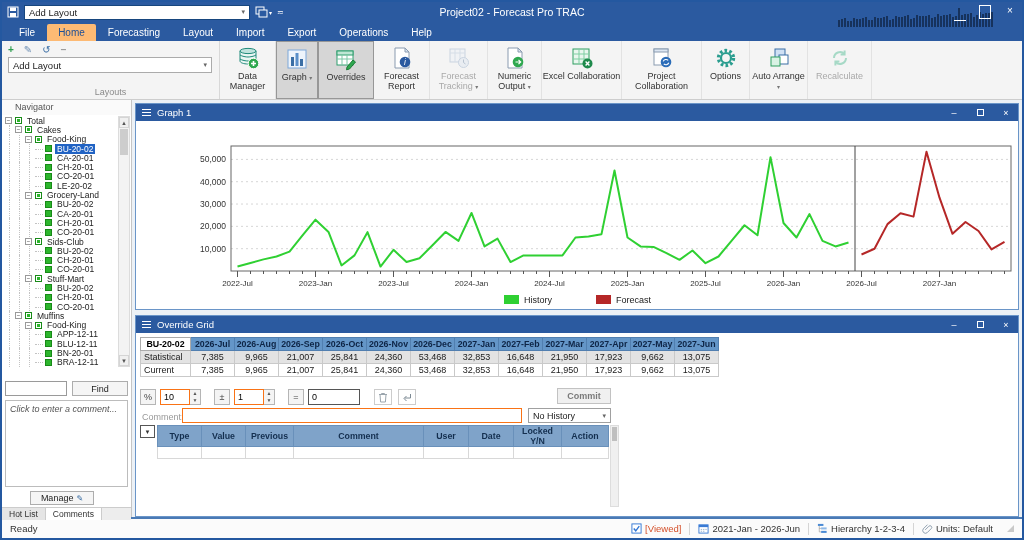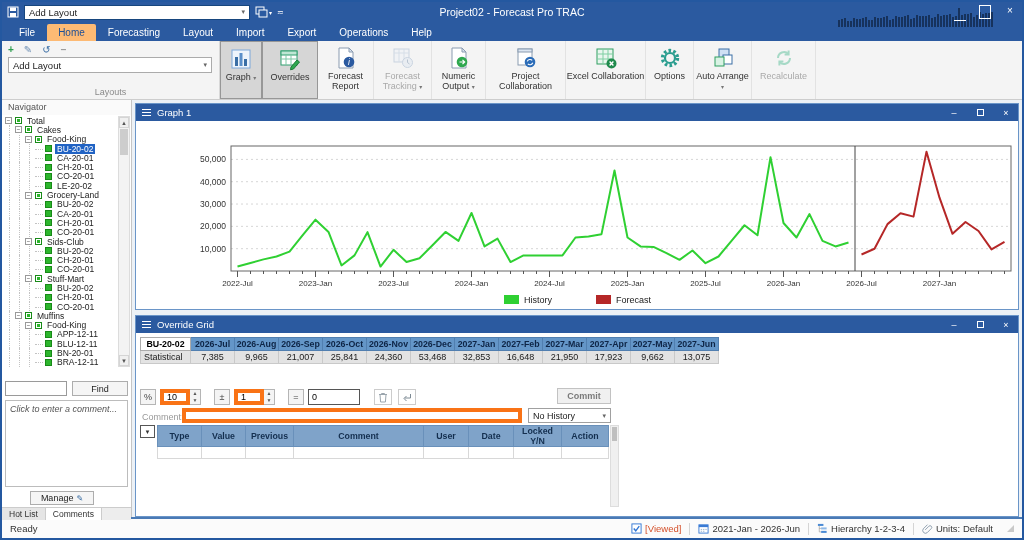--- a/index.html
+++ b/index.html
@@ -33,21 +33,21 @@
   .rbtns{display:flex}
   .rbtn{display:flex;flex-direction:column;align-items:center;padding-top:3px;border-right:1px solid #e2e2e2;font-size:9px;color:#333;text-align:center;line-height:1.12;cursor:default}
   .rbtn .icon{height:27px;display:flex;align-items:center}
   .rbtn.pressed{background:#d6d6d6;border:1px solid #979797}
   .rbtn.disabled{color:#a9a9a9}
   .rbtn.disabled svg{opacity:.5}
   .rbtn .dd{font-size:6px;color:#777}
   
   .main{display:flex;height:417px}
   .navigator{width:130px;background:#fff;border-right:1px solid #c5c5c5;position:relative;font-size:8.5px}
-  .nav-title{height:15px;line-height:15px;padding-left:6px;color:#555;font-size:9px;background:#fafafa}
+  .nav-title{height:15px;line-height:15px;padding-left:13px;color:#555;font-size:9px;background:#fafafa}
   .tree{position:absolute;top:16px;left:3px;width:111px;height:251px;overflow:hidden}
   .trow{height:9.3px;display:flex;align-items:center;color:#222;white-space:nowrap}
   .guide{width:10px;height:100%;position:relative;flex:none}
   .guide::before{content:'';position:absolute;left:4px;top:0;bottom:0;border-left:1px dotted #c3c3c3}
   .expander{width:7px;height:7px;border:1px solid #999;background:#fff;font-size:6px;line-height:5px;text-align:center;color:#333;margin-right:3px;flex:none}
   .leafpad{width:10px;flex:none;position:relative}
   .leafpad::before{content:'';position:absolute;left:0;top:50%;width:8px;border-top:1px dotted #c3c3c3}
   .nodeicon{width:7px;height:7px;background:#2db52d;border:1px solid #188a18;margin-right:3px;flex:none}
   .nodeicon.p{background:#fff;position:relative}
   .nodeicon.p::after{content:'';position:absolute;inset:1px;background:#2db52d}
@@ -81,21 +81,21 @@
   .override-window{left:3px;top:215px;width:884px;height:202px}
   .override-body{position:relative;height:184px;font-size:9px}
   .ogrid{position:absolute;left:4px;top:4px;border-collapse:collapse;font-size:9px}
   .ogrid th{background:#6496c8;color:#0e2546;border:1px solid #517fb0;font-weight:bold;height:13px;width:44px;font-size:8.8px}
   .ogrid th.corner{background:#fff;color:#000;border:1px solid #ababab;width:50px}
   .ogrid td{border:1px solid #c9c9c9;text-align:center;height:13px;color:#1a1a1a}
   .ogrid td.rlabel{text-align:left;padding-left:3px}
   .ogrid tr.r0 td{background:#e3e3e3}
   .ctl{position:absolute;height:16px;font-size:9px}
   .btn{background:#f4f4f4;border:1px solid #b5b5b5;color:#444;display:flex;align-items:center;justify-content:center}
-  .inp{background:#fff;border:4px solid #f97316;font-size:9px;padding:0 3px;width:100%;height:100%}
+  .inp{background:#fff;border:1px solid #f97316;font-size:9px;padding:0 3px;width:100%;height:100%}
   .spin{width:11px;display:flex;flex-direction:column;border:1px solid #b5b5b5;border-left:none;background:#f4f4f4}
   .spin i{flex:1;font-style:normal;font-size:5px;line-height:6px;text-align:center;color:#555}
   .commit{font-weight:bold;color:#7a7a7a;background:#f0f0f0;border:1px solid #c2c2c2}
   .cmt-label{color:#999}
   .hsel{background:#fff;border:1px solid #a0a0a0;display:flex;align-items:center;padding:0 4px;color:#222}
   .hsel .chev{margin-left:auto;color:#666;font-size:7px}
   .htable{position:absolute;left:21px;top:92px;border-collapse:collapse;font-size:8.8px}
   .htable th{background:#7fa3c9;color:#142f4f;border:1px solid #6990ba;font-weight:bold;height:13px}
   .htable td{border:1px solid #d8d8d8;height:12px;background:#fff}
   .filterbox{position:absolute;left:4px;top:92px;width:15px;height:13px;border:1px solid #555;background:#fff;font-size:6px;color:#333;display:flex;align-items:center;justify-content:center}
@@ -219,20 +219,32 @@
         <span class="ic-undo">↺</span>
         <span class="ic-minus">−</span>
       </div>
       <div class="grp-combo">
         <span>Add Layout</span>
         <span class="chev">▾</span>
       </div>
       <div class="grp-label">Layouts</div>
     </div>
     <div class="rbtns">
+        <div class="rbtn" style="width: 56px;">
+          <span class="icon">
+            <svg width="24" height="24" viewBox="0 0 24 24">
+              <path d="M4 5v10c0 1.7 3.6 3 8 3s8-1.3 8-3V5" fill="#eaf6f3" stroke="#1f8a7a"></path>
+              <ellipse cx="12" cy="5" rx="8" ry="2.6" fill="#bfe3dd" stroke="#1f8a7a"></ellipse>
+              <path d="M4 9c2 1.4 6 2 8 2s6-.6 8-2M4 13c2 1.4 6 2 8 2s6-.6 8-2" fill="none" stroke="#1f8a7a"></path>
+              <circle cx="17.5" cy="17.5" r="5.3" fill="#2fa84f" stroke="#fff"></circle>
+              <path d="M17.5 15v5M15 17.5h5" stroke="#fff" stroke-width="1.6"></path>
+            </svg>
+          </span>
+          <span class="lbl">Data Manager</span>
+        </div>
         <div class="rbtn pressed" style="width: 42px;">
           <span class="icon">
             <svg width="24" height="24" viewBox="0 0 24 24">
               <rect x="3" y="3" width="18" height="18" fill="#eef4fb" stroke="#7da7d9"></rect>
               <rect x="6" y="10" width="3" height="9" fill="#3a6ea5"></rect>
               <rect x="10.5" y="6" width="3" height="13" fill="#5b8fc9"></rect>
               <rect x="15" y="12" width="3" height="7" fill="#3a6ea5"></rect>
             </svg>
           </span>
           <span class="lbl">Graph <span class="dd">▾</span></span>
@@ -277,38 +289,38 @@
               <path d="M15 2v4h4z" fill="#dce6f2" stroke="#8a9bb0"></path>
               <circle cx="15" cy="16" r="5.3" fill="#2fa84f"></circle>
               <path d="M12.5 16h5M15.5 13.8l2.2 2.2-2.2 2.2" stroke="#fff" fill="none" stroke-width="1.2"></path>
             </svg>
           </span>
           <span class="lbl">Numeric Output <span class="dd">▾</span></span>
         </div>
         <div class="rbtn" style="width: 80px;">
           <span class="icon">
             <svg width="24" height="24" viewBox="0 0 24 24">
+              <rect x="3" y="3" width="16" height="15" fill="#e9f6ee" stroke="#2e9e60"></rect>
+              <path d="M3 8h16M3 13h16M9 3v15M14 3v15" stroke="#7fcfa2"></path>
+              <circle cx="17.5" cy="17.5" r="5" fill="#1f8a4c"></circle>
+              <path d="M15.6 15.6l3.8 3.8M19.4 15.6l-3.8 3.8" stroke="#fff" stroke-width="1.4"></path>
+            </svg>
+          </span>
+          <span class="lbl">Excel Collaboration</span>
+        </div>
+        <div class="rbtn" style="width: 80px;">
+          <span class="icon">
+            <svg width="24" height="24" viewBox="0 0 24 24">
               <rect x="4" y="3" width="14" height="16" fill="#fff" stroke="#8a9bb0"></rect>
               <rect x="4" y="3" width="14" height="3" fill="#dce6f2" stroke="#8a9bb0"></rect>
               <circle cx="16" cy="16" r="5.3" fill="#2b6cb8"></circle>
               <path d="M13.2 15.4a3 3 0 0 1 5-1M18.8 16.8a3 3 0 0 1-5 1" stroke="#fff" fill="none" stroke-width="1.1"></path>
             </svg>
           </span>
           <span class="lbl">Project Collaboration</span>
-        </div>
-        <div class="rbtn" style="width: 80px;">
-          <span class="icon">
-            <svg width="24" height="24" viewBox="0 0 24 24">
-              <rect x="3" y="3" width="16" height="15" fill="#e9f6ee" stroke="#2e9e60"></rect>
-              <path d="M3 8h16M3 13h16M9 3v15M14 3v15" stroke="#7fcfa2"></path>
-              <circle cx="17.5" cy="17.5" r="5" fill="#1f8a4c"></circle>
-              <path d="M15.6 15.6l3.8 3.8M19.4 15.6l-3.8 3.8" stroke="#fff" stroke-width="1.4"></path>
-            </svg>
-          </span>
-          <span class="lbl">Excel Collaboration</span>
         </div>
         <div class="rbtn" style="width: 48px;">
           <span class="icon">
             <svg width="24" height="24" viewBox="0 0 24 24">
               <circle cx="12" cy="12" r="7.5" fill="none" stroke="#2a9d8f" stroke-width="3.4" stroke-dasharray="2.6 2.2"></circle>
               <circle cx="12" cy="12" r="5" fill="none" stroke="#2a9d8f" stroke-width="2.2"></circle>
             </svg>
           </span>
           <span class="lbl">Options</span>
         </div>
@@ -718,20 +730,35 @@
                   <td>25,841</td>
                   <td>24,360</td>
                   <td>53,468</td>
                   <td>32,853</td>
                   <td>16,648</td>
                   <td>21,950</td>
                   <td>17,923</td>
                   <td>9,662</td>
                   <td>13,075</td>
                 </tr>
+                <tr class="r1">
+                  <td class="rlabel">Current</td>
+                  <td>7,385</td>
+                  <td>9,965</td>
+                  <td>21,007</td>
+                  <td>25,841</td>
+                  <td>24,360</td>
+                  <td>53,468</td>
+                  <td>32,853</td>
+                  <td>16,648</td>
+                  <td>21,950</td>
+                  <td>17,923</td>
+                  <td>9,662</td>
+                  <td>13,075</td>
+                </tr>
               </tbody>
             </table>
 
           <div class="ctl btn" style="left:4px;top:56px;width:16px">%</div>
           <div class="ctl" style="left:24px;top:56px;width:30px"><input class="inp" value="10" style=""></div>
           <div class="ctl spin" style="left:54px;top:56px">
               <i>▲</i>
               <i>▼</i>
             </div>
           <div class="ctl btn" style="left:78px;top:56px;width:16px">±</div>

